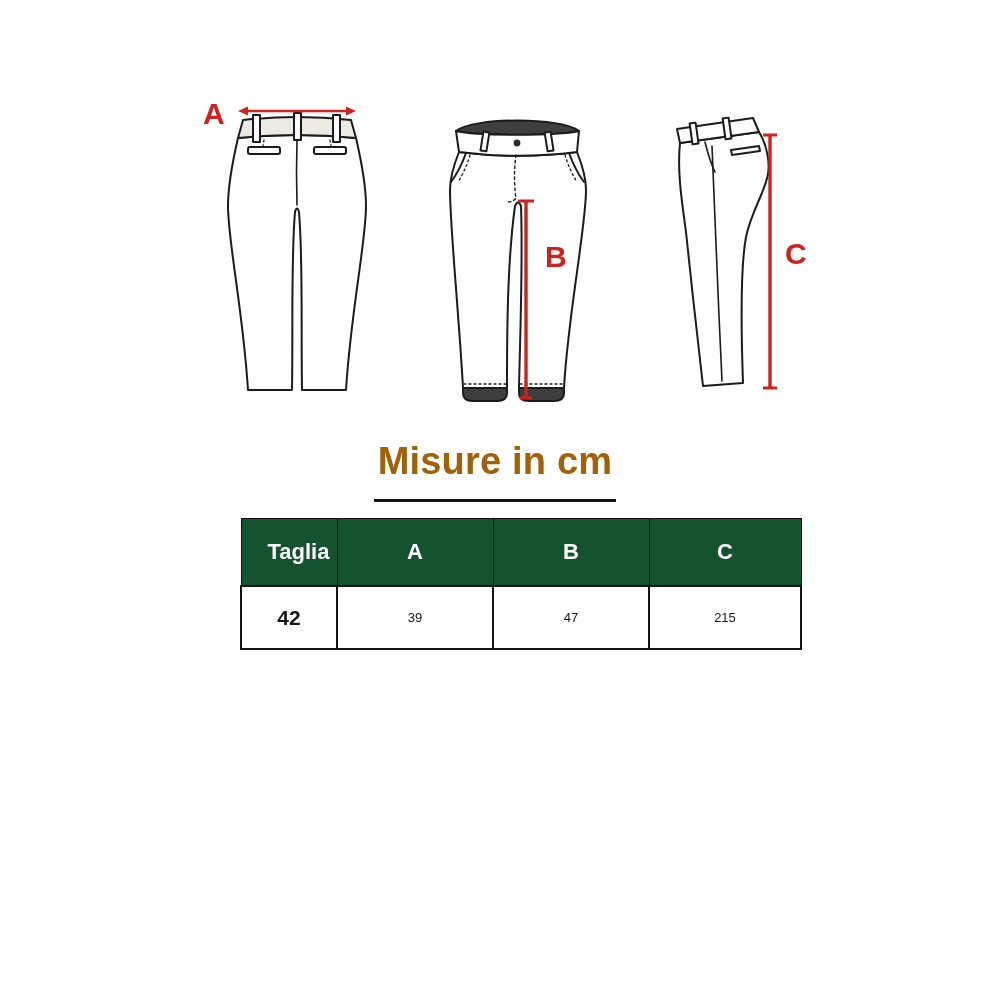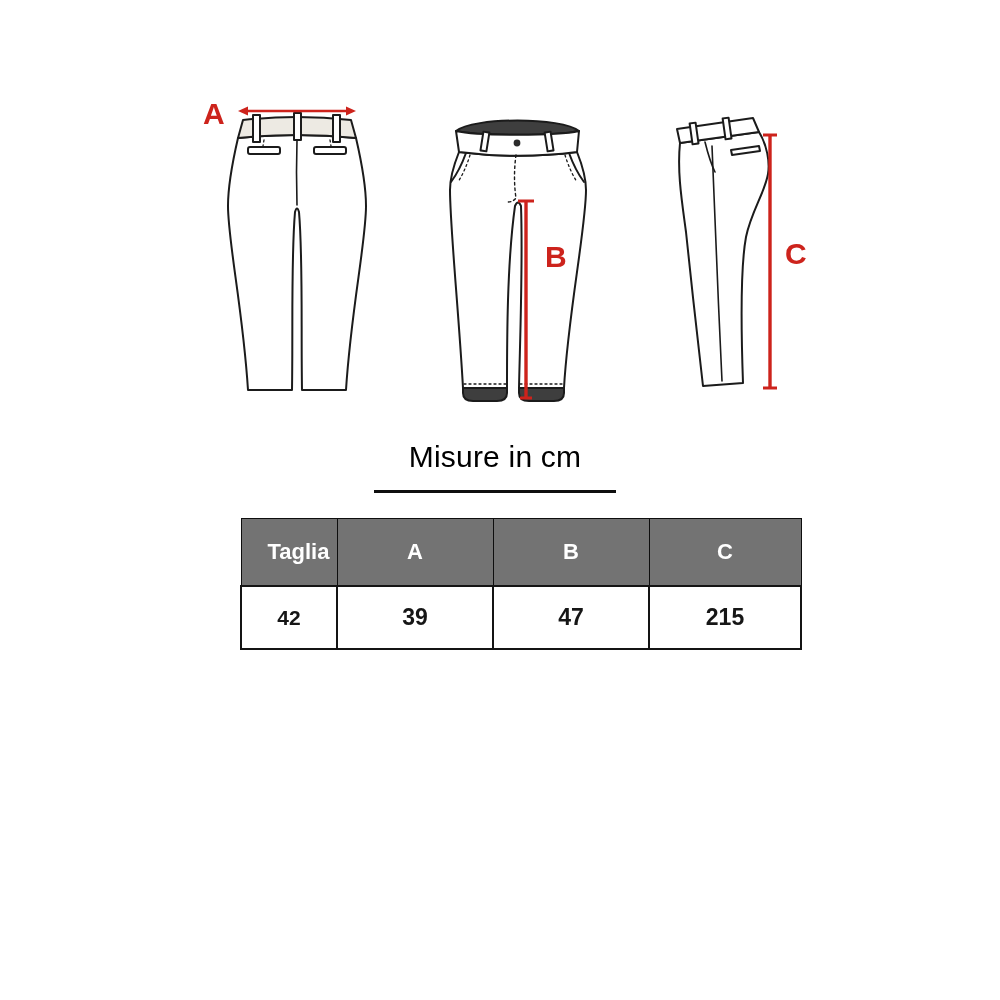--- a/index.html
+++ b/index.html
@@ -1,26 +1,26 @@
 <!DOCTYPE html>
 <html><head>
 <meta charset="utf-8">
 <style>
   html,body{margin:0;padding:0;background:#ffffff;}
   body{width:1000px;height:1000px;font-family:"Liberation Sans",sans-serif;}
   .stage{position:relative;width:1000px;height:1000px;background:#ffffff;overflow:hidden;}
   .draw{position:absolute;}
   .measure-label{position:absolute;color:#cd231c;font-weight:800;font-size:30px;line-height:1;}
   .title-wrap{position:absolute;left:350px;top:440px;width:290px;text-align:center;}
-  .page-title{font-size:30px;font-weight:400;color:#000000;letter-spacing:.2px;}
+  .page-title{font-size:38px;font-weight:700;color:#a16207;letter-spacing:.2px;}
   .title-underline{width:242px;height:3px;background:#0f0f0f;margin:16px auto 0;}
   table.size-table{position:absolute;left:240px;top:518px;width:560px;border-collapse:collapse;table-layout:fixed;background:#ffffff;}
-  .size-table th{background:#737373;color:#ffffff;font-size:22px;font-weight:700;height:64px;border:1px solid #0e0e0e;text-align:center;}
+  .size-table th{background:#14532d;color:#ffffff;font-size:22px;font-weight:700;height:64px;border:1px solid #0e0e0e;text-align:center;}
   .size-table th.first{text-align:left;padding-left:26px;}
-  .size-table td{border:2px solid #141414;height:59px;text-align:center;vertical-align:middle;font-weight:700;font-size:23px;color:#161616;}
+  .size-table td{border:2px solid #141414;height:59px;text-align:center;vertical-align:middle;font-weight:400;font-size:13px;color:#161616;}
   .size-table td.first{font-size:21px;font-weight:800;}
 </style>
 </head>
 <body>
 
 <div class="stage">
 
   <div class="measure-label" style="left:203px;top:99px;">A</div>
 
   <svg class="draw" style="left:222px;top:100px;" width="150" height="300" viewBox="0 0 150 300">

